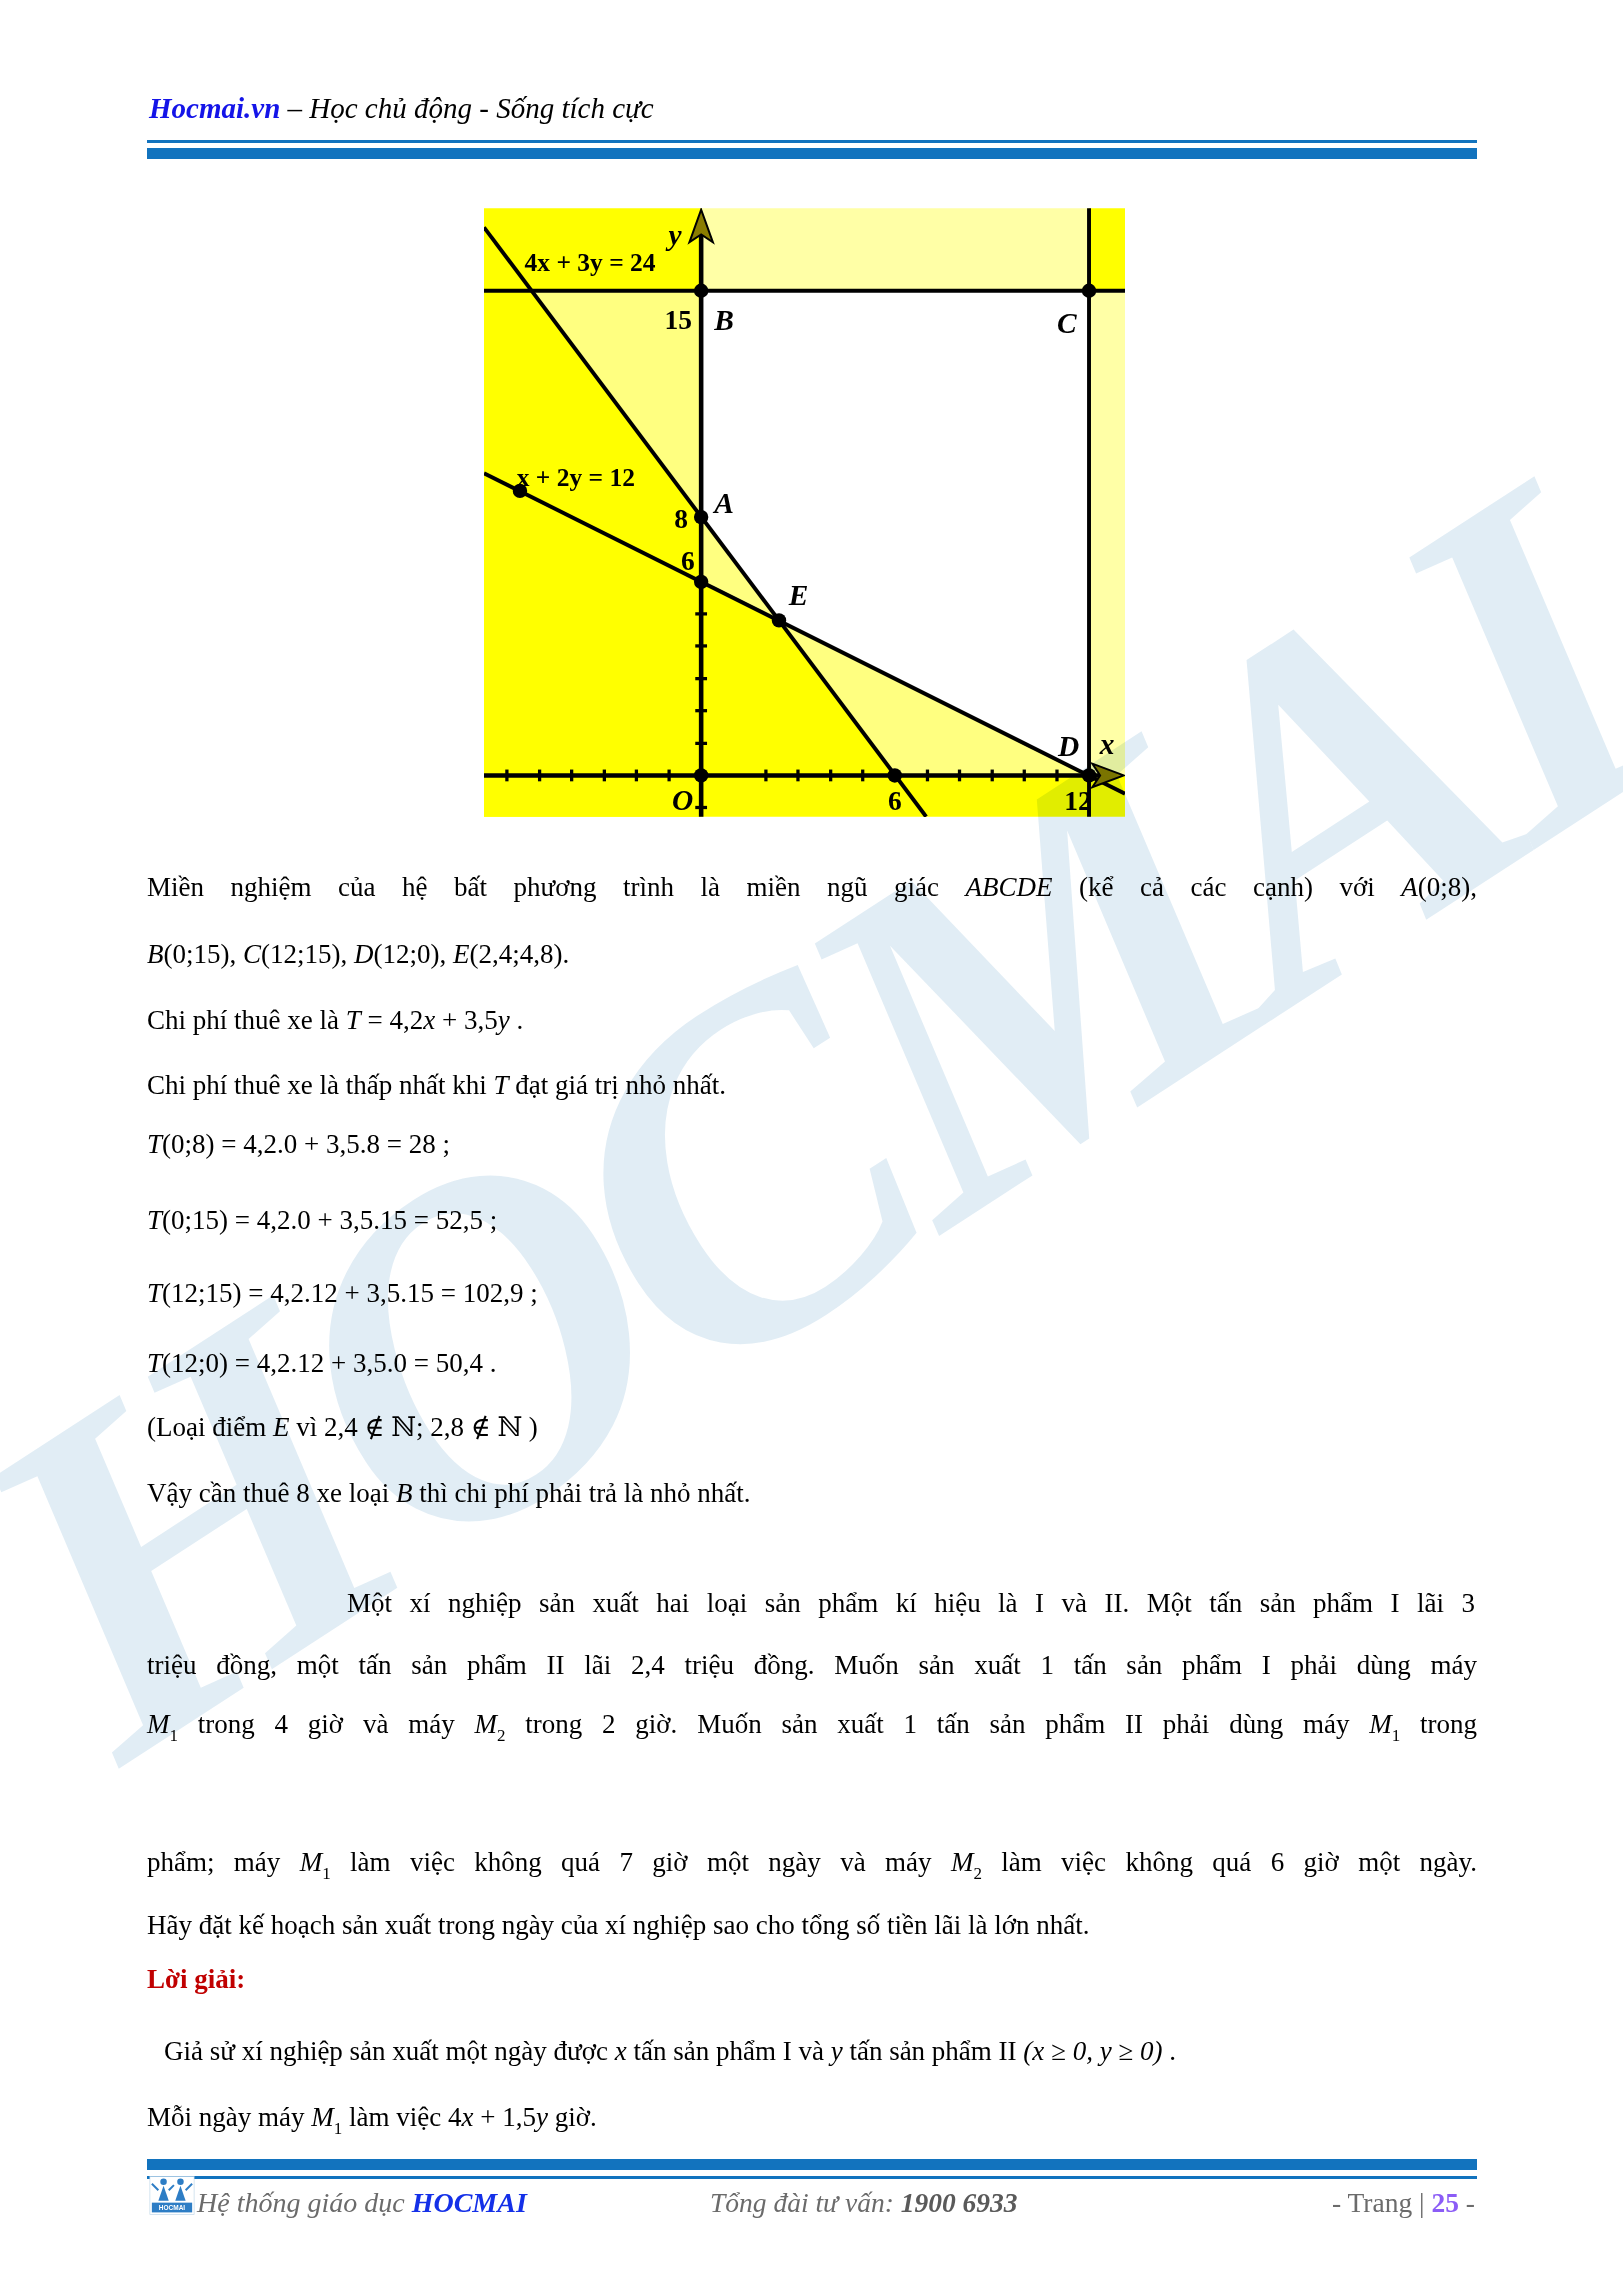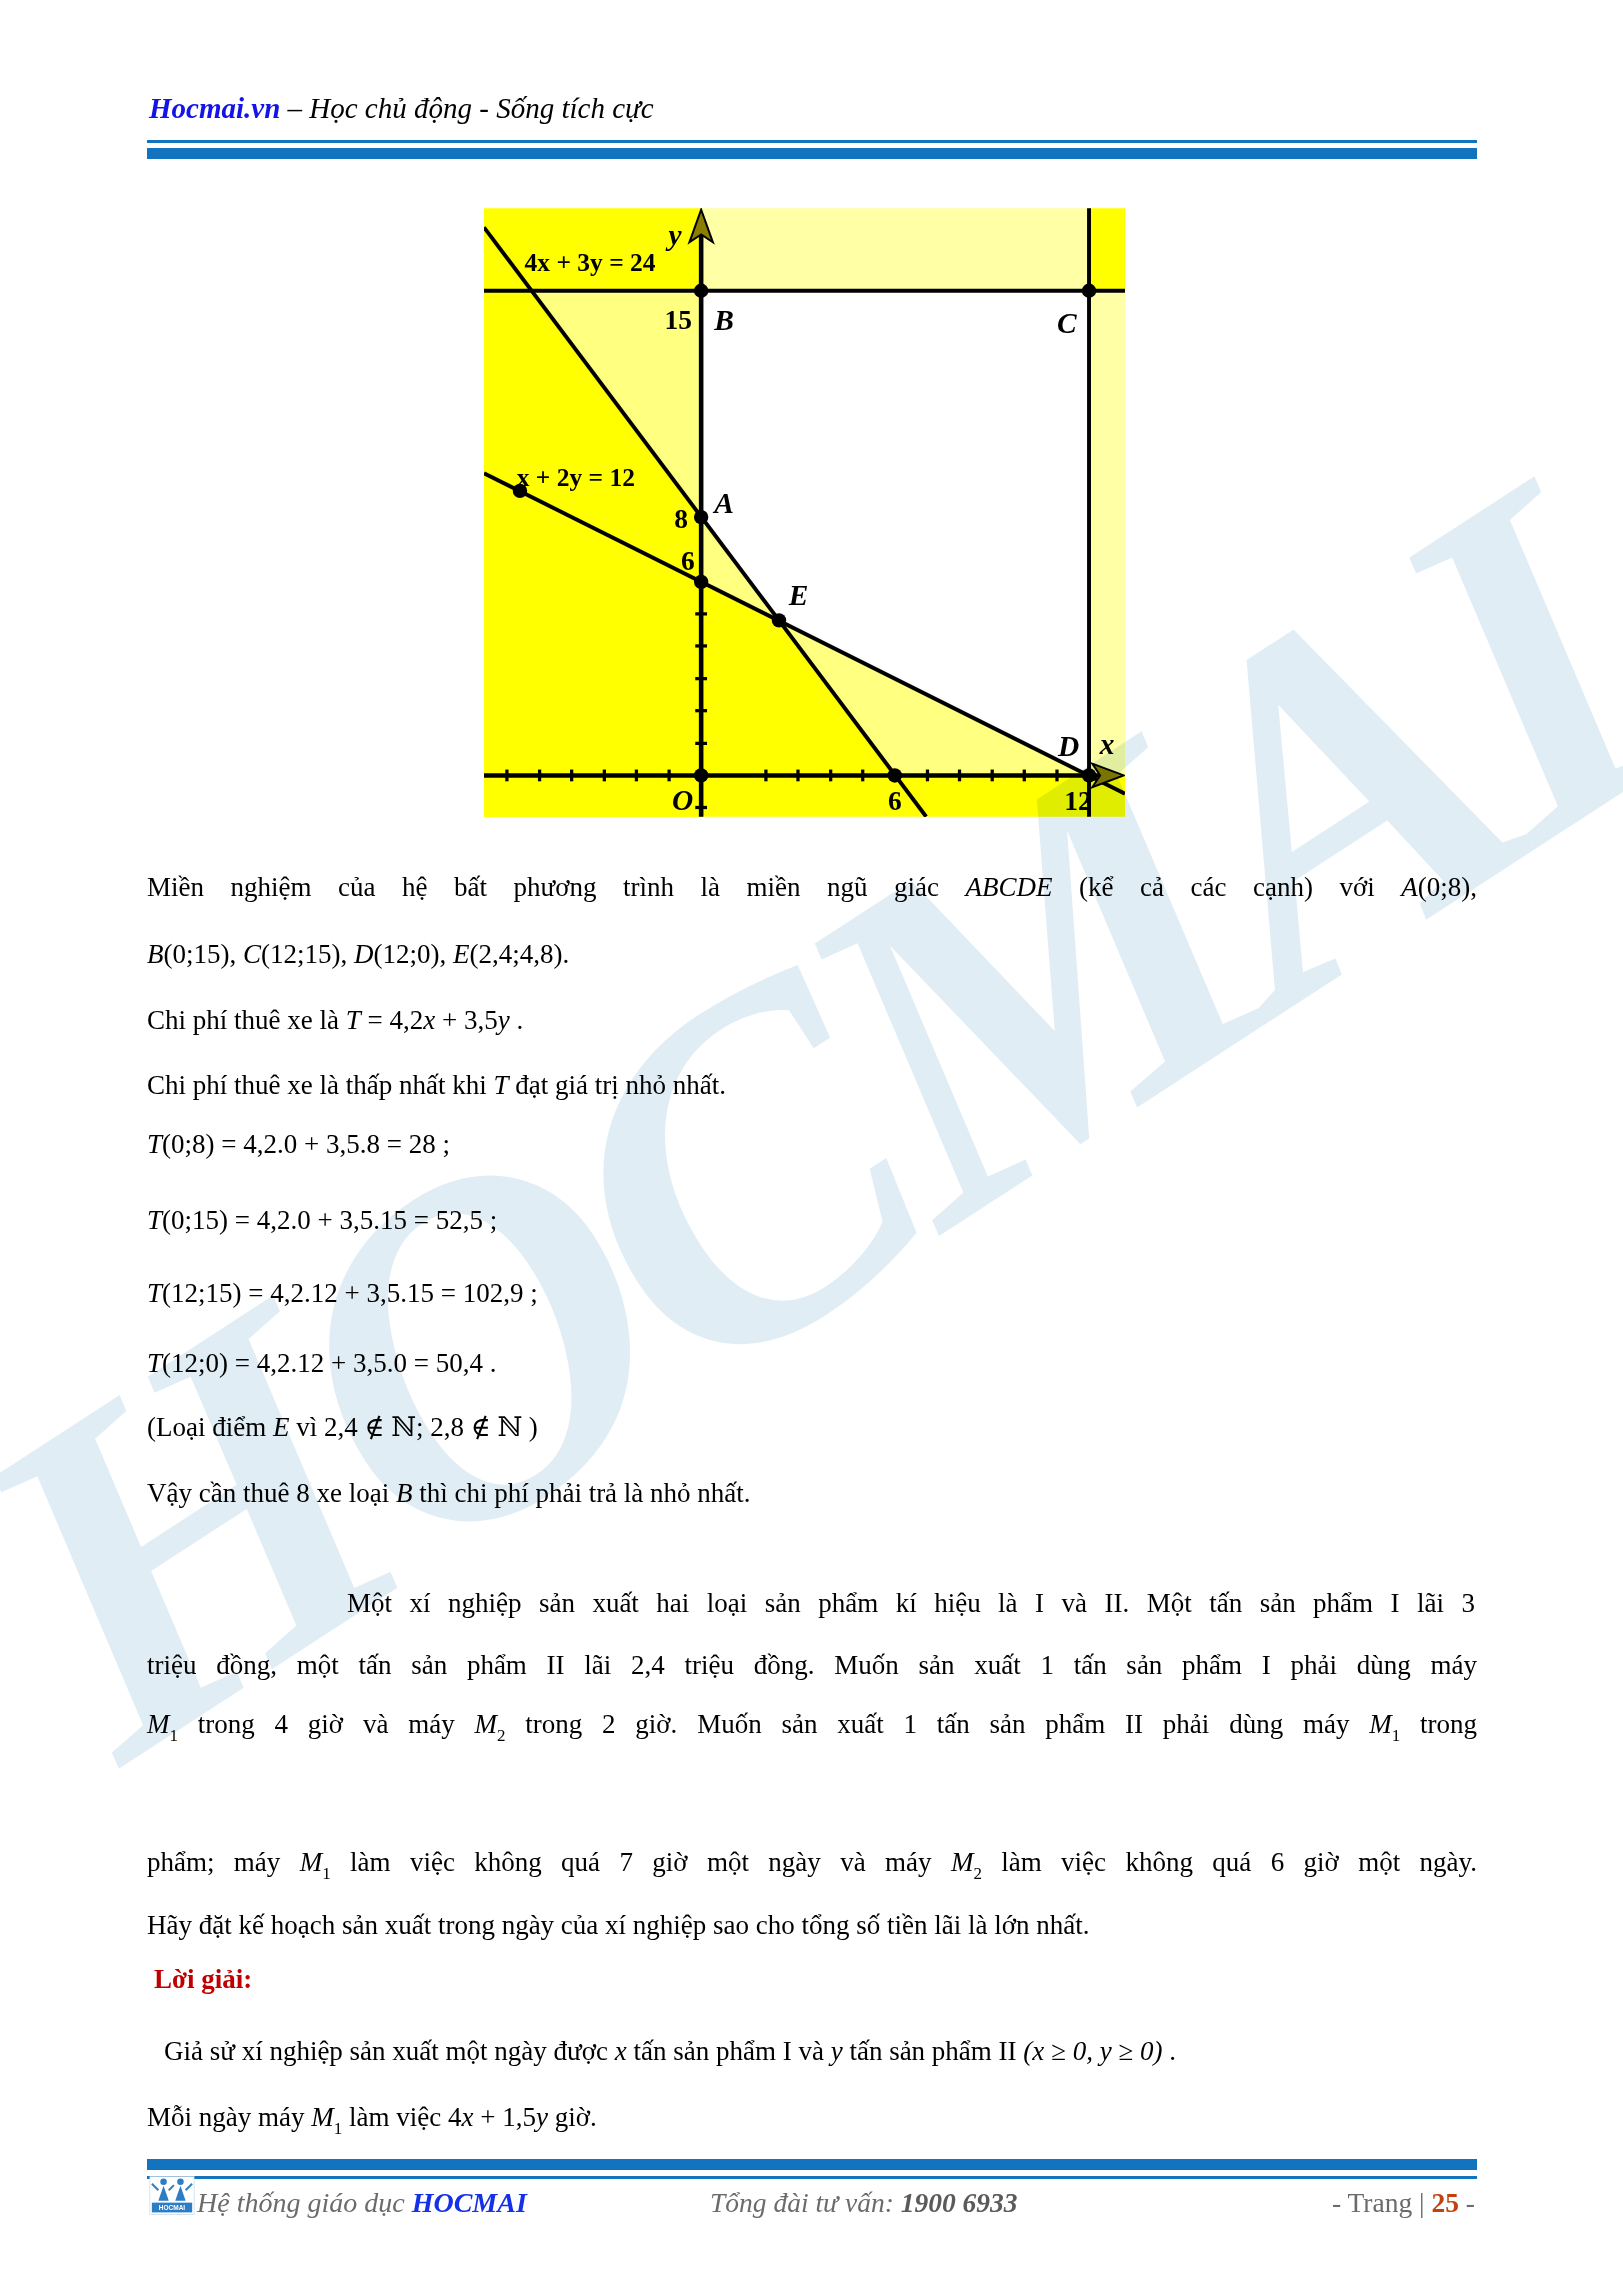--- a/index.html
+++ b/index.html
@@ -28,21 +28,21 @@
   .pt-label{font-weight:bold;font-style:italic;font-size:45px;}
   .line-label{font-weight:bold;font-size:39px;}
   
   .vd{position:absolute;left:145px;top:1564px;width:209px;height:73px;}
   
   .ftr-org{position:absolute;left:197px;top:2187px;font-size:28px;font-style:italic;color:#6b6b6b;white-space:nowrap;}
   .ftr-org .fbrand{color:#1430e8;font-weight:bold;}
   .ftr-hot{position:absolute;left:710px;top:2187px;font-size:27.5px;font-style:italic;color:#6b6b6b;white-space:nowrap;text-align:center;}
   .ftr-hot b{color:#5a5a5a;}
   .ftr-page{position:absolute;left:1279px;top:2187px;width:196px;text-align:right;font-size:27.5px;color:#6b6b6b;white-space:nowrap;}
-  .ftr-page b{color:#c2410c;}
+  .ftr-page b{color:#8b5cf6;}
   .logo{position:absolute;left:149px;top:2176px;}
 </style>
 </head>
 <body>
 
 <div class="page">
 
   <div class="hdr">
     <span class="brand">Hocmai.vn</span><span> – Học chủ động - Sống tích cực</span>
   </div>
@@ -174,21 +174,21 @@
   <div class="line just" style="top:1703px;">
     <span class="it">M</span><span class="sb">1</span><span> trong 4 giờ và máy </span><span class="it">M</span><span class="sb">2</span><span> trong 2 giờ. Muốn sản xuất 1 tấn sản phẩm II phải dùng máy </span><span class="it">M</span><span class="sb">1</span><span> trong</span>
   </div>
   <div class="line just" style="top:1841px;">
     <span>phẩm; máy </span><span class="it">M</span><span class="sb">1</span><span> làm việc không quá 7 giờ một ngày và máy </span><span class="it">M</span><span class="sb">2</span><span> làm việc không quá 6 giờ một ngày.</span>
   </div>
   <div class="line" style="top:1904px;">
     <span>Hãy đặt kế hoạch sản xuất trong ngày của xí nghiệp sao cho tổng số tiền lãi là lớn nhất.</span>
   </div>
 
-  <div class="line red" style="top:1958px;margin-left:7px;">
+  <div class="line red" style="top:1958px;">
     <span>Lời giải:</span>
   </div>
   <div class="line" style="top:2030px;margin-left:17px;">
     <span>Giả sử xí nghiệp sản xuất một ngày được </span><span class="it">x</span><span> tấn sản phẩm I và </span><span class="it">y</span><span> tấn sản phẩm II </span><span class="it">(x ≥ 0, y ≥ 0)</span><span> .</span>
   </div>
   <div class="line" style="top:2096px;">
     <span>Mỗi ngày máy </span><span class="it">M</span><span class="sb">1</span><span> làm việc 4</span><span class="it">x</span><span> + 1,5</span><span class="it">y</span><span> giờ.</span>
   </div>
 
   <div class="rule" style="top:2159px;height:11px;"></div>

